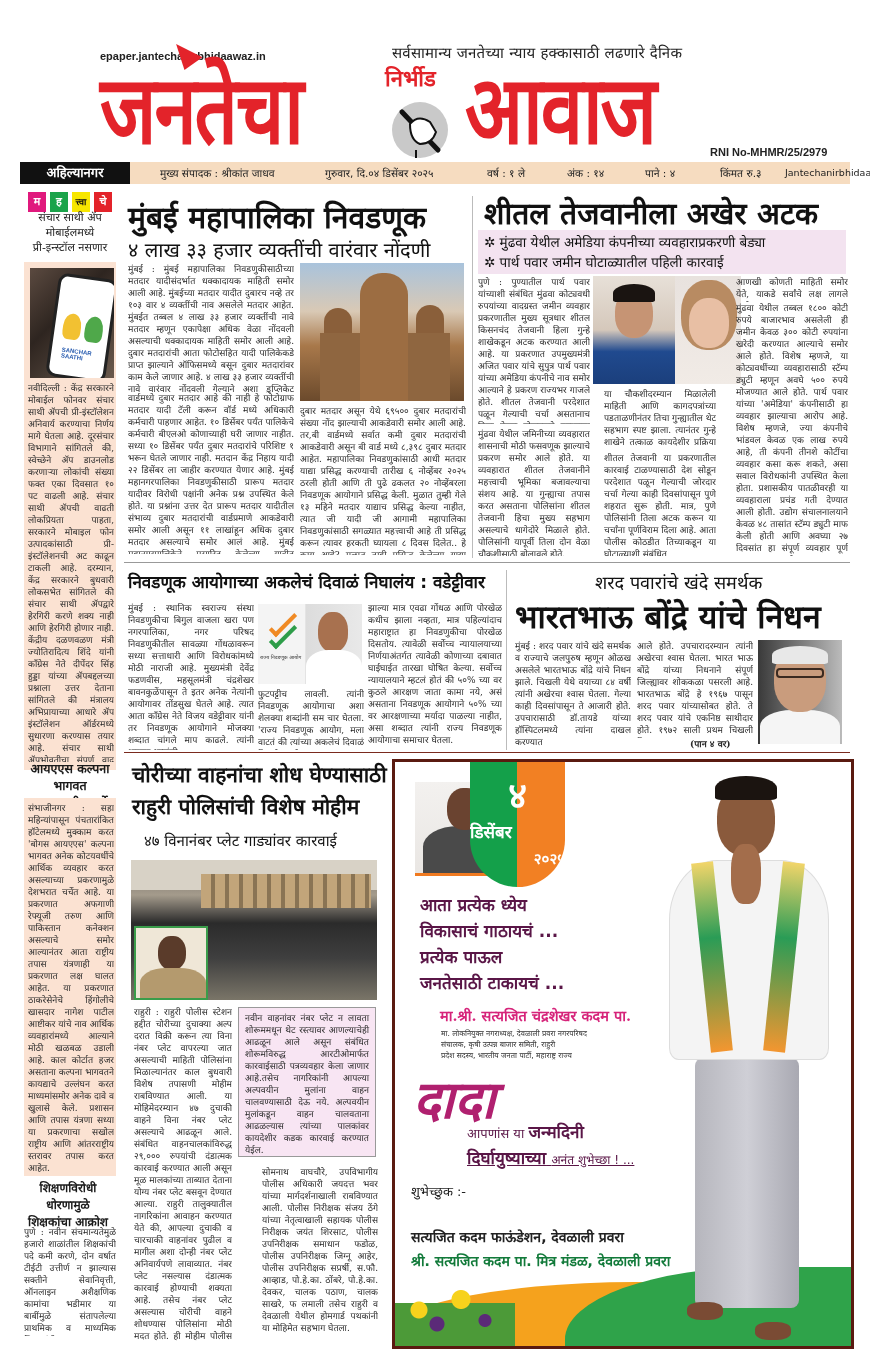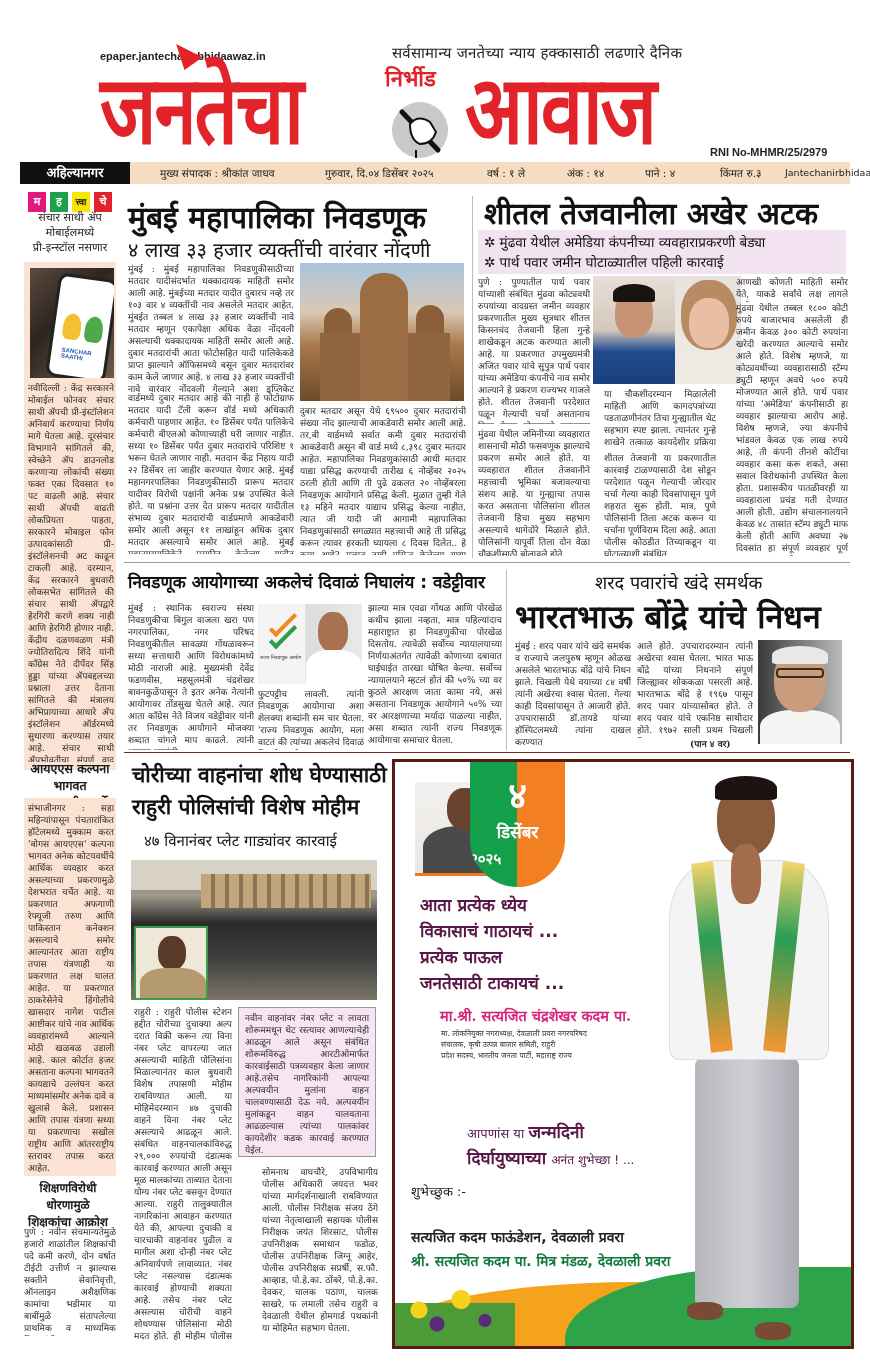--- a/index.html
+++ b/index.html
@@ -81,33 +81,33 @@
   .photo-bikes .cops { position: absolute; left: 70px; top: 14px; width: 170px; height: 34px; background: repeating-linear-gradient(90deg, #c2a57a 0 10px, #8a7454 10px 14px); }
   .photo-inset { left: 134px; top: 926px; width: 74px; height: 74px; background: #efe7d7; border: 2px solid #3a9c4a; overflow: hidden; }
   .photo-inset .face { position: absolute; left: 22px; top: 8px; width: 28px; height: 34px; background: #5a3b2a; border-radius: 45%; }
   .photo-inset .body { position: absolute; left: 4px; top: 40px; width: 66px; height: 36px; background: #b49a6e; border-radius: 40% 40% 0 0; }
   .note-box { left: 238px; top: 1007px; width: 138px; height: 150px; background: #f8e5f3; border: 1px solid #999; padding: 4px 6px; }
 
   
   #ad { left: 392px; top: 759px; width: 462px; height: 590px; border: 3px solid #5a1a10; background: #fff; overflow: hidden; }
   .ad-date { position: absolute; left: 75px; top: 0; width: 95px; height: 125px; border-radius: 0 0 48px 48px; overflow: hidden; background: linear-gradient(90deg, #14a04a 0 50%, #f28023 50% 100%); }
   .ad-date .d1 { position: absolute; left: 0; top: 8px; width: 95px; text-align: center; font-size: 36px; font-weight: bold; color: #fff; font-family: "DejaVu Serif", serif; }
-  .ad-date .d2 { position: absolute; left: 0; top: 58px; width: 95px; text-align: center; font-size: 17px; font-weight: bold; color: #fff; font-family: Liberation Sans, sans-serif; }
-  .ad-date .d3 { position: absolute; left: 0; top: 86px; width: 95px; text-align: left; font-size: 15px; font-weight: bold; color: #fff; font-family: "DejaVu Serif", serif; }
+  .ad-date .d2 { position: absolute; left: 0; top: 58px; width: 95px; font-size: 17px; font-weight: bold; color: #fff; font-family: Liberation Sans, sans-serif; }
+  .ad-date .d3 { position: absolute; left: 0; top: 86px; width: 95px; text-align: right; font-size: 15px; font-weight: bold; color: #fff; font-family: "DejaVu Serif", serif; }
   .ad-senior { position: absolute; left: 20px; top: 20px; width: 104px; height: 94px; background: linear-gradient(180deg, #f3f1ef 0%, #e9e6e3 100%); overflow: hidden; }
   .ad-senior .face { position: absolute; left: 32px; top: 6px; width: 36px; height: 42px; background: #6a4330; border-radius: 45%; }
   .ad-senior .jacket { position: absolute; left: 8px; top: 44px; width: 88px; height: 52px; background: #4a4a4a; border-radius: 40% 40% 0 0; }
   .ad-senior .bar { position: absolute; left: 0; bottom: 0; width: 104px; height: 3px; background: #f07a20; }
   .ad-slogan { position: absolute; left: 25px; top: 130px; font-size: 17px; line-height: 26px; font-weight: bold; color: #5a1647; font-family: "DejaVu Sans", sans-serif; white-space: nowrap; }
   .ad-name { position: absolute; left: 45px; top: 243px; font-size: 14.5px; font-weight: bold; color: #d6247a; font-family: "DejaVu Serif", serif; white-space: nowrap; }
   .ad-roles { position: absolute; left: 46px; top: 266px; font-size: 7.5px; line-height: 11px; color: #333; font-family: "DejaVu Sans", sans-serif; white-space: nowrap; }
   .ad-dada { position: absolute; left: 18px; top: 300px; font-size: 52px; font-weight: bold; color: #b0206f; font-family: "DejaVu Serif", serif; font-style: italic; }
   .ad-wish1 { position: absolute; left: 72px; top: 358px; font-size: 13px; color: #5a1647; font-family: "DejaVu Sans", sans-serif; white-space: nowrap; }
   .ad-wish1 b { font-size: 17px; }
-  .ad-wish2 { position: absolute; left: 72px: top: 0; }
+  .ad-wish2 { position: absolute; left: 72px: top: 0; text-decoration: underline; }
   .ad-wish2 { position: absolute; left: 72px; top: 384px; font-size: 17px; color: #5a1647; font-family: "DejaVu Sans", sans-serif; white-space: nowrap; }
   .ad-wish2 span { font-size: 12px; }
   .ad-shub { position: absolute; left: 16px; top: 420px; font-size: 13px; color: #222; font-family: "DejaVu Sans", sans-serif; }
   .ad-org1 { position: absolute; left: 16px; top: 441px; font-size: 14px; font-weight: bold; color: #e05a18; font-family: "DejaVu Sans", sans-serif; white-space: nowrap; }
   .ad-org2 { position: absolute; left: 16px; top: 465px; font-size: 14px; font-weight: bold; color: #222; font-family: "DejaVu Sans", sans-serif; white-space: nowrap; }
   .ad-org3 { position: absolute; left: 16px; top: 489px; font-size: 14px; font-weight: bold; color: #127a3a; font-family: "DejaVu Sans", sans-serif; white-space: nowrap; }
   .ad-wave-o { position: absolute; left: -20px; top: 520px; width: 520px; height: 120px; background: #f5a21d; border-radius: 50% 50% 0 0; }
   .ad-wave-g { position: absolute; left: 170px; top: 505px; width: 330px; height: 120px; background: #2fa34a; border-radius: 60% 0 0 0; }
   .ad-flowers { position: absolute; left: 0; top: 520px; width: 120px; height: 70px; background: radial-gradient(circle at 20% 40%, #f7d21c 0 8px, transparent 9px), radial-gradient(circle at 55% 25%, #f7d21c 0 9px, transparent 10px), radial-gradient(circle at 35% 60%, #5b2a78 0 7px, transparent 8px), radial-gradient(circle at 75% 55%, #5b2a78 0 6px, transparent 7px), linear-gradient(180deg, transparent 0 30%, #4c9a38 30% 100%); }
   .ad-person { position: absolute; left: 270px; top: 10px; width: 170px; height: 580px; }
@@ -292,20 +292,21 @@
       <div class="hands"></div>
       <div class="foot1"></div>
       <div class="foot2"></div>
   </div>
   <div class="ad-name">मा.श्री. सत्यजित चंद्रशेखर कदम पा.</div>
   <div class="ad-roles">
     <div>मा. लोकनियुक्त नगराध्यक्ष, देवळाली प्रवरा नगरपरिषद</div>
     <div>संचालक, कृषी उत्पन्न बाजार समिती, राहुरी</div>
     <div>प्रदेश सदस्य, भारतीय जनता पार्टी, महाराष्ट्र राज्य</div>
   </div>
+  <div class="ad-dada">दादा</div>
   <div class="ad-wish1">
     <span>आपणांस या</span> <b>जन्मदिनी</b>
   </div>
   <div class="ad-wish2">
     <b>दिर्घायुष्याच्या</b> <span>अनंत शुभेच्छा ! ...</span>
   </div>
   <div class="ad-shub">शुभेच्छुक :-</div>
   <div class="ad-org2">सत्यजित कदम फाऊंडेशन, देवळाली प्रवरा</div>
   <div class="ad-org3">श्री. सत्यजित कदम पा. मित्र मंडळ, देवळाली प्रवरा</div>
 </div>

